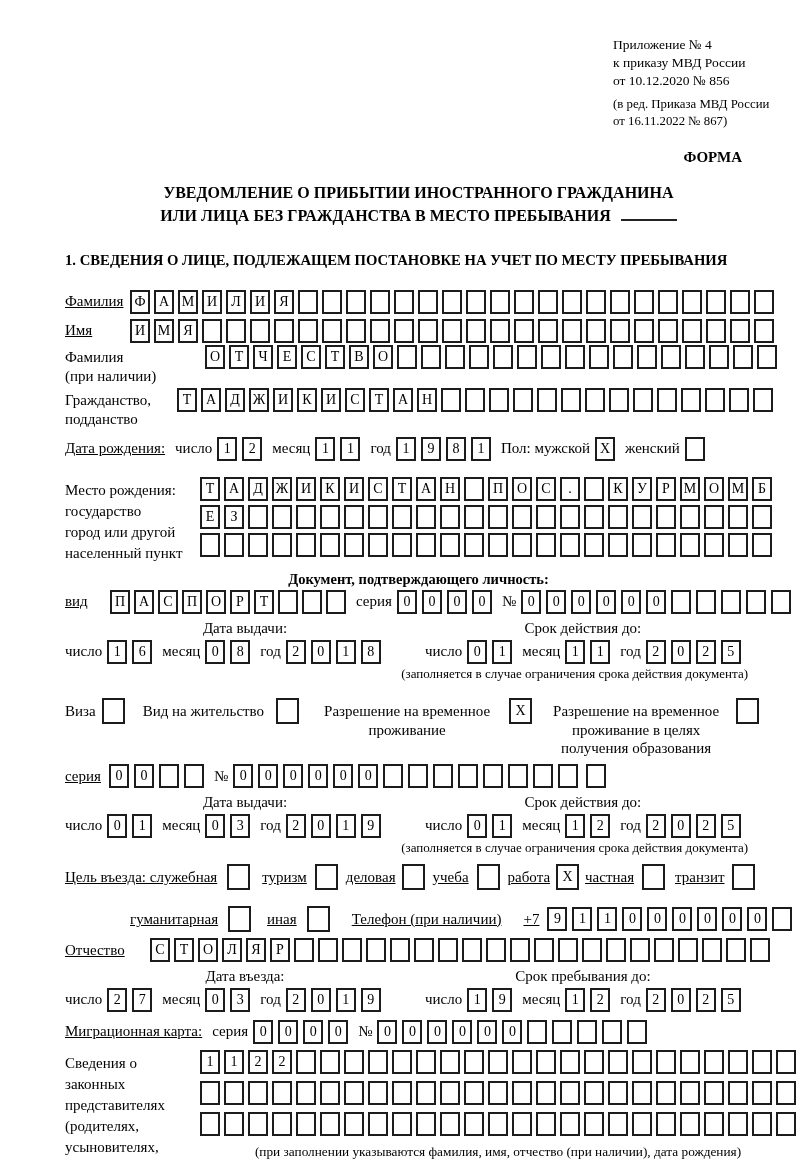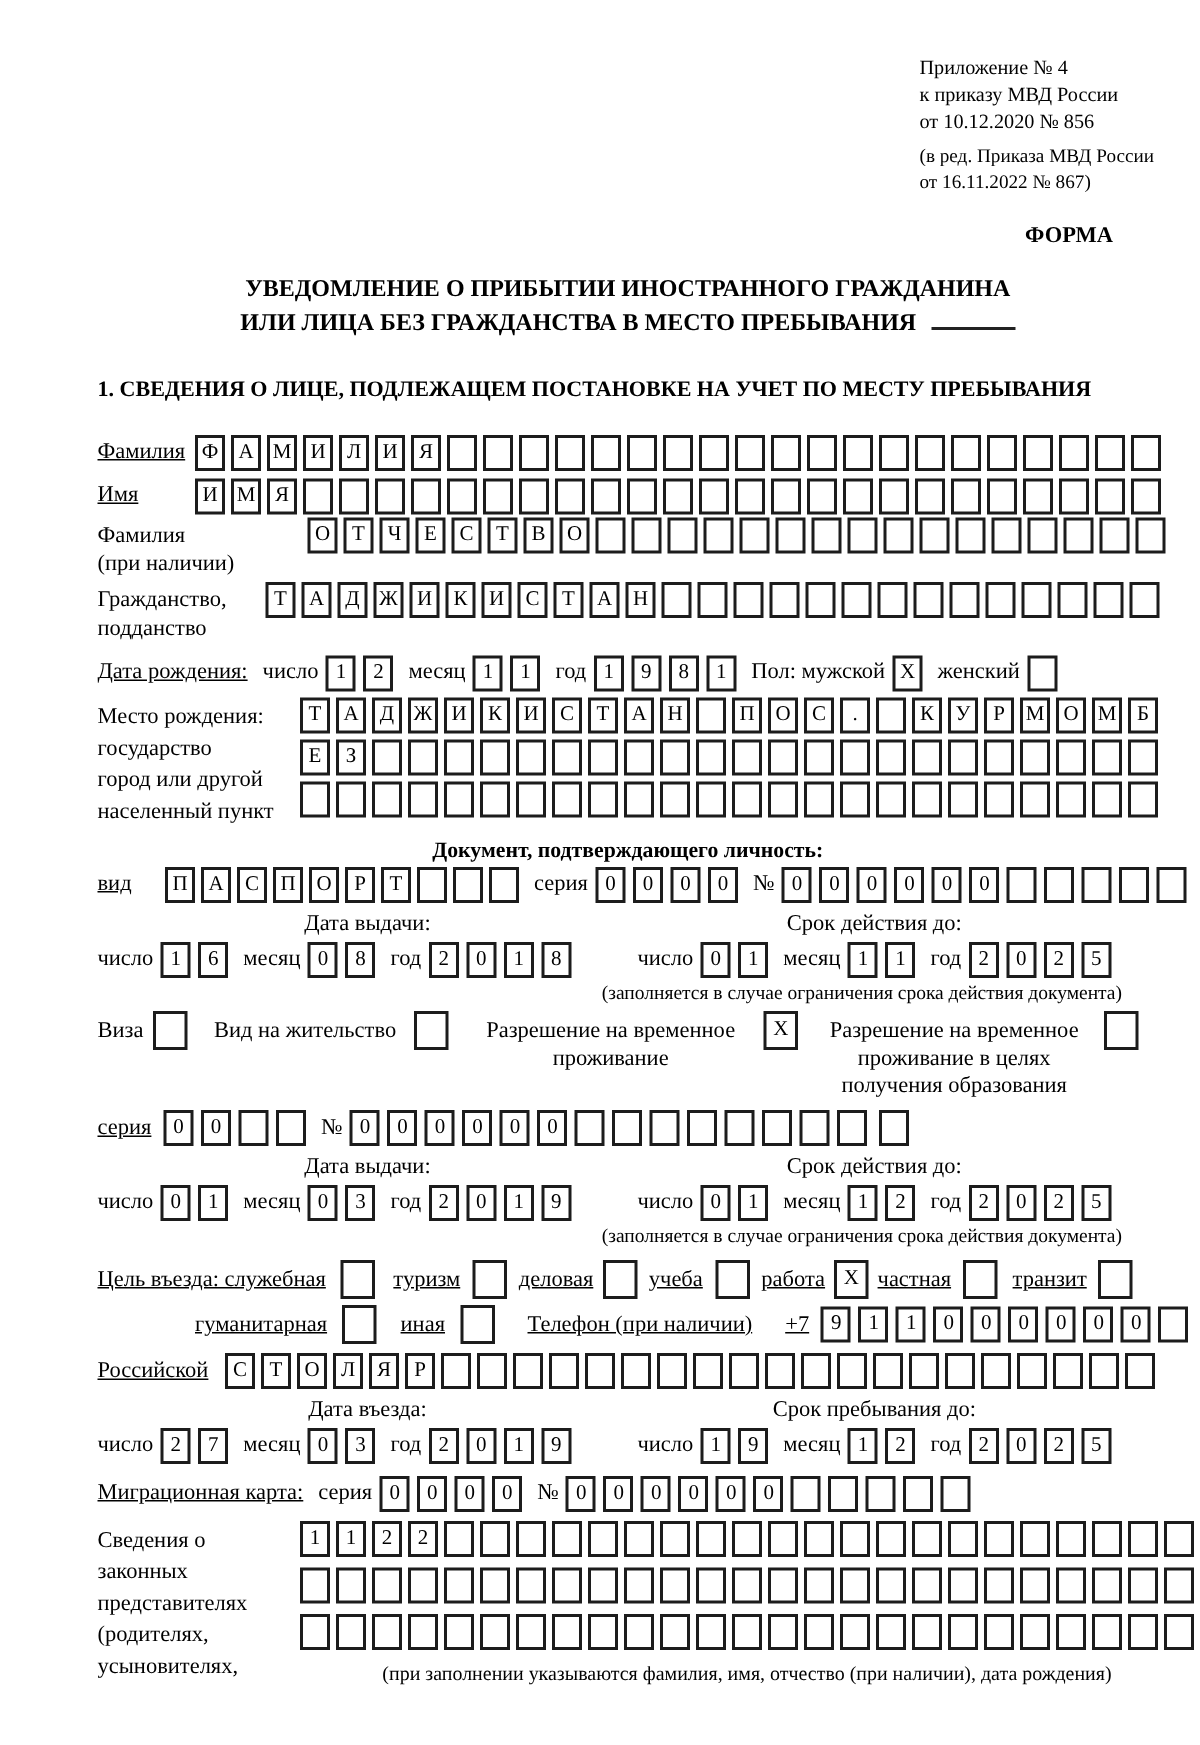--- a/index.html
+++ b/index.html
@@ -20,21 +20,21 @@
   
   .row{display:flex;align-items:center;margin-top:5px;}
   .row.top{align-items:flex-start;}
   .lbl{flex:none;text-decoration:underline;}
   .lbl2{flex:none;line-height:19px;padding-top:3px;}
   .lblcol{flex:none;line-height:21px;padding-top:3px;}
   .w65{width:65px;} .w140{width:140px;} .w112{width:112px;} .w135{width:135px;}
   .w45{width:45px;} .w85{width:85px;}
   .ml6{margin-left:6px;} .ml8{margin-left:8px;} .ml10{margin-left:10px;}
   .ml12{margin-left:12px;} .ml16{margin-left:16px;} .ml18{margin-left:18px;} .ml22{margin-left:22px;}
-  .mt2{margin-top:2px;} .mt4{margin-top:4px;} .mt6{margin-top:6px;} .mt8{margin-top:8px;} .mt20{margin-top:20px;}
+  .mt2{margin-top:2px;} .mt4{margin-top:16px;} .mt6{margin-top:6px;} .mt8{margin-top:8px;} .mt20{margin-top:20px;}
   
   .boxes{display:flex;gap:4px;flex:none;}
   .boxes .cell{
     width:20px;height:24px;box-sizing:border-box;flex:none;
     border:2px solid #1c1c1c;display:flex;align-items:center;justify-content:center;
     font-size:14px;background:#fff;
   }
   .boxes.cb .cell{width:23px;height:26px;}
   .boxes.dg{gap:5px;}
   .colstack .boxes{margin-bottom:4px;}
@@ -563,21 +563,21 @@
         <span class="cell">0</span>
         <span class="cell">0</span>
         <span class="cell">0</span>
         <span class="cell">0</span>
         <span class="cell">0</span>
         <span class="cell"></span>
       </span>
   </div>
 
   <div class="row mt6">
-    <span class="lbl w85">Российской</span>
+    <span class="lbl w85">Отчество</span>
     <span class="boxes">
         <span class="cell">С</span>
         <span class="cell">Т</span>
         <span class="cell">О</span>
         <span class="cell">Л</span>
         <span class="cell">Я</span>
         <span class="cell">Р</span>
         <span class="cell"></span>
         <span class="cell"></span>
         <span class="cell"></span>

